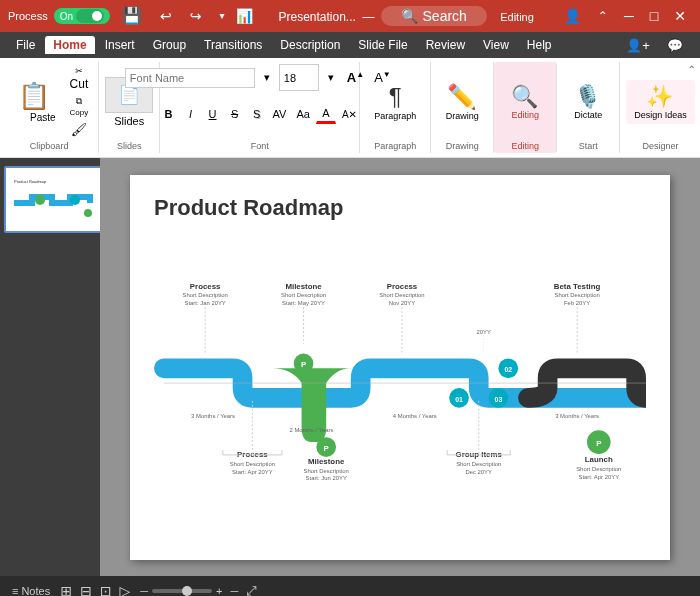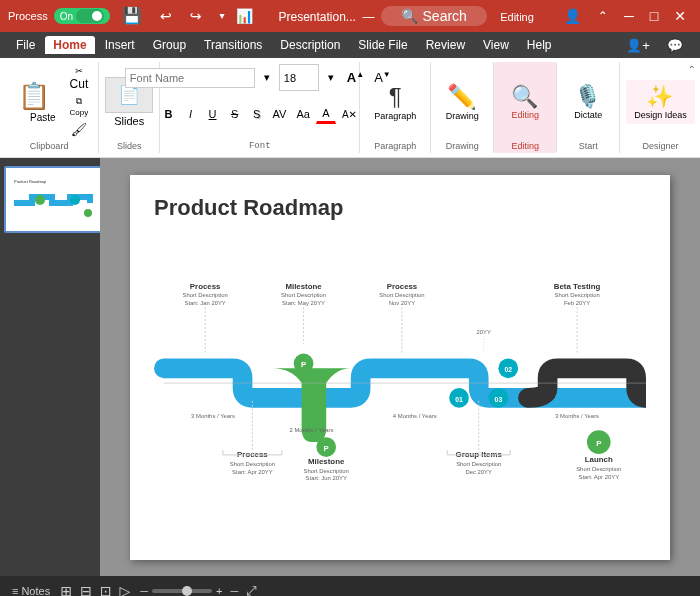--- a/index.html
+++ b/index.html
@@ -409,21 +409,21 @@
           <button class="font-btn italic">I</button>
           <button class="font-btn underline">U</button>
           <button class="font-btn" style="text-decoration:line-through;">S</button>
           <button class="font-btn" style="text-shadow:1px 1px 1px #aaa;">S</button>
           <button class="font-btn">AV</button>
           <button class="font-btn">Aa</button>
           <button class="font-btn" style="border-bottom:3px solid red;">A</button>
           <button class="font-btn" style="font-size:10px;">A✕</button>
         </div>
       </div>
-      <div class="ribbon-group-label" style="display:flex;align-items:center;gap:4px;font-family:Liberation Mono, monospace;">Font</div>
+      <div class="ribbon-group-label" style="display:flex;align-items:center;gap:4px;">Font</div>
     </div>
 
     <div class="ribbon-group">
       <div class="ribbon-group-content">
         <div class="ribbon-large-btn">
           <div style="font-size:24px;color:#333;">¶</div>
           <div style="font-size:9px;">Paragraph</div>
         </div>
       </div>
       <div class="ribbon-group-label">Paragraph</div>

